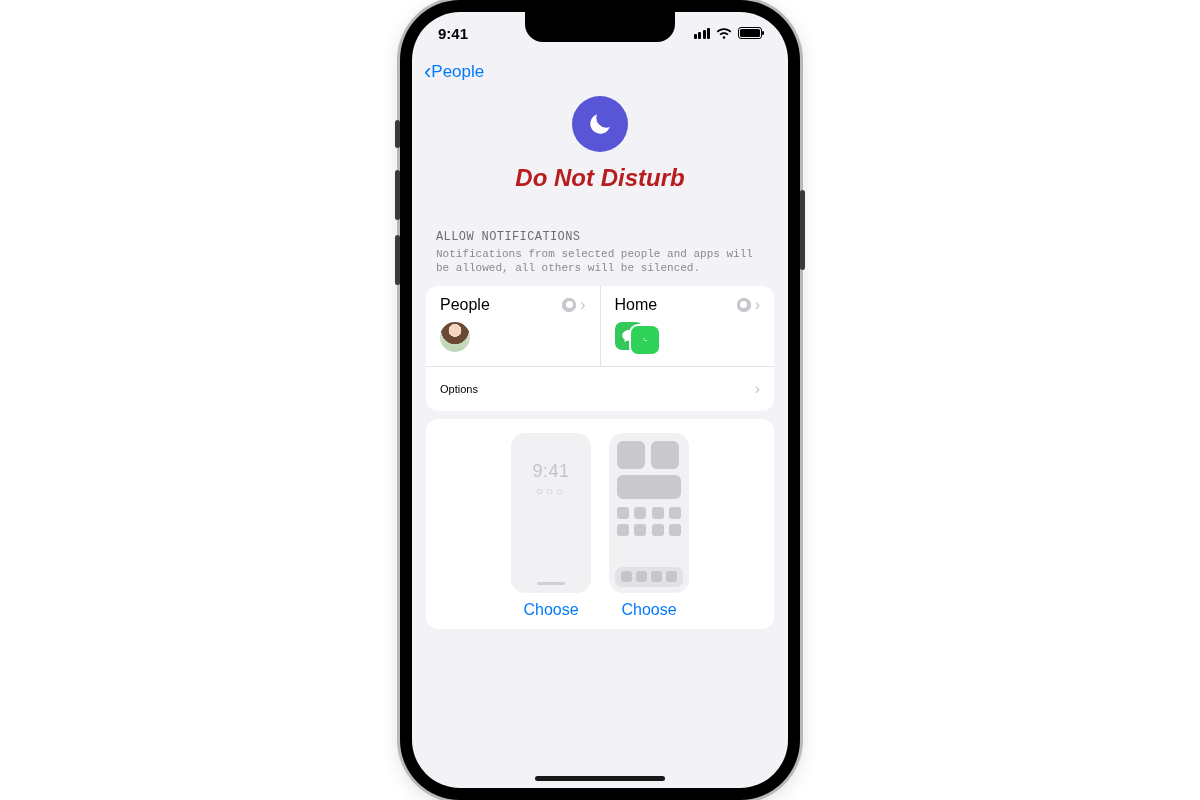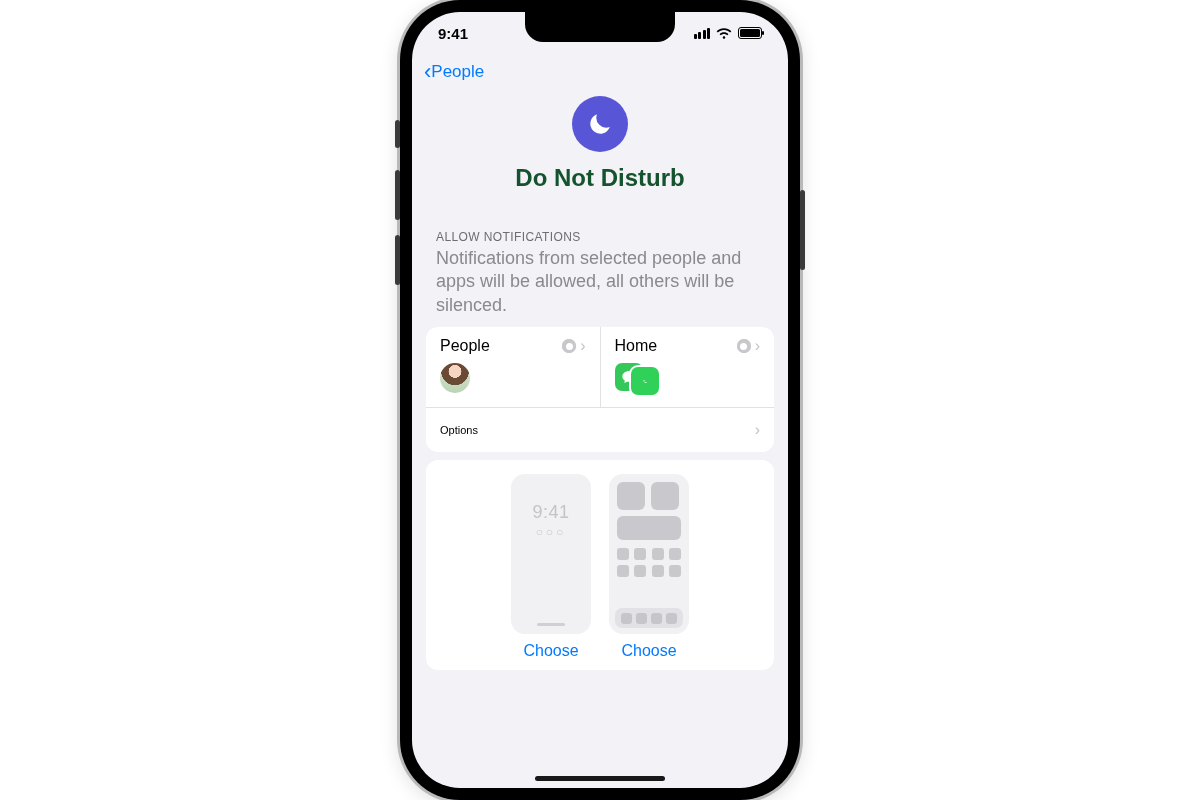--- a/index.html
+++ b/index.html
@@ -58,26 +58,26 @@
 
   .content { padding: 0; height: calc(100% - 78px); overflow:hidden; }
 
   
   .hero { display:flex; flex-direction:column; align-items:center; padding-top: 6px; padding-bottom: 22px; }
   .hero-circle {
     width: 56px; height: 56px; border-radius: 50%;
     background: #5856d6; display:flex; align-items:center; justify-content:center;
     margin-bottom: 12px;
   }
-  .hero-title { font-size: 24px; font-weight: 700; color:#14532d; }
-
-  
-  .sec-head { padding: 16px 24px 2px; }
+  .hero-title { font-size: 24px; font-weight: 700; color:#b91c1c;font-style:italic; }
+
+  
+  .sec-head { padding: 16px 24px 2px; font-family: Liberation Mono, monospace; }
   .sec-title { font-size: 12px; letter-spacing: .4px; font-weight: 500; color:#6d6d72; text-transform: uppercase; margin-bottom: 3px; }
-  .sec-desc  { font-size: 18px; color:#8a8a8e; line-height: 1.3; }
+  .sec-desc  { font-size: 11px; color:#8a8a8e; line-height: 1.3; }
 
   
   .card { background:#fff; border-radius: 12px; margin: 8px 14px 0; overflow:hidden; }
 
   .row-split { display:flex; }
   .half { flex:1; padding: 10px 14px 12px; position:relative; cursor:pointer; }
   .half + .half { border-left: 0.5px solid #e1e1e4; }
   .half-top { display:flex; align-items:flex-end; justify-content:space-between; }
   .half-label { font-size: 16px; color:#000; }
   .half-ind { display:flex; align-items:center; gap:4px; }

